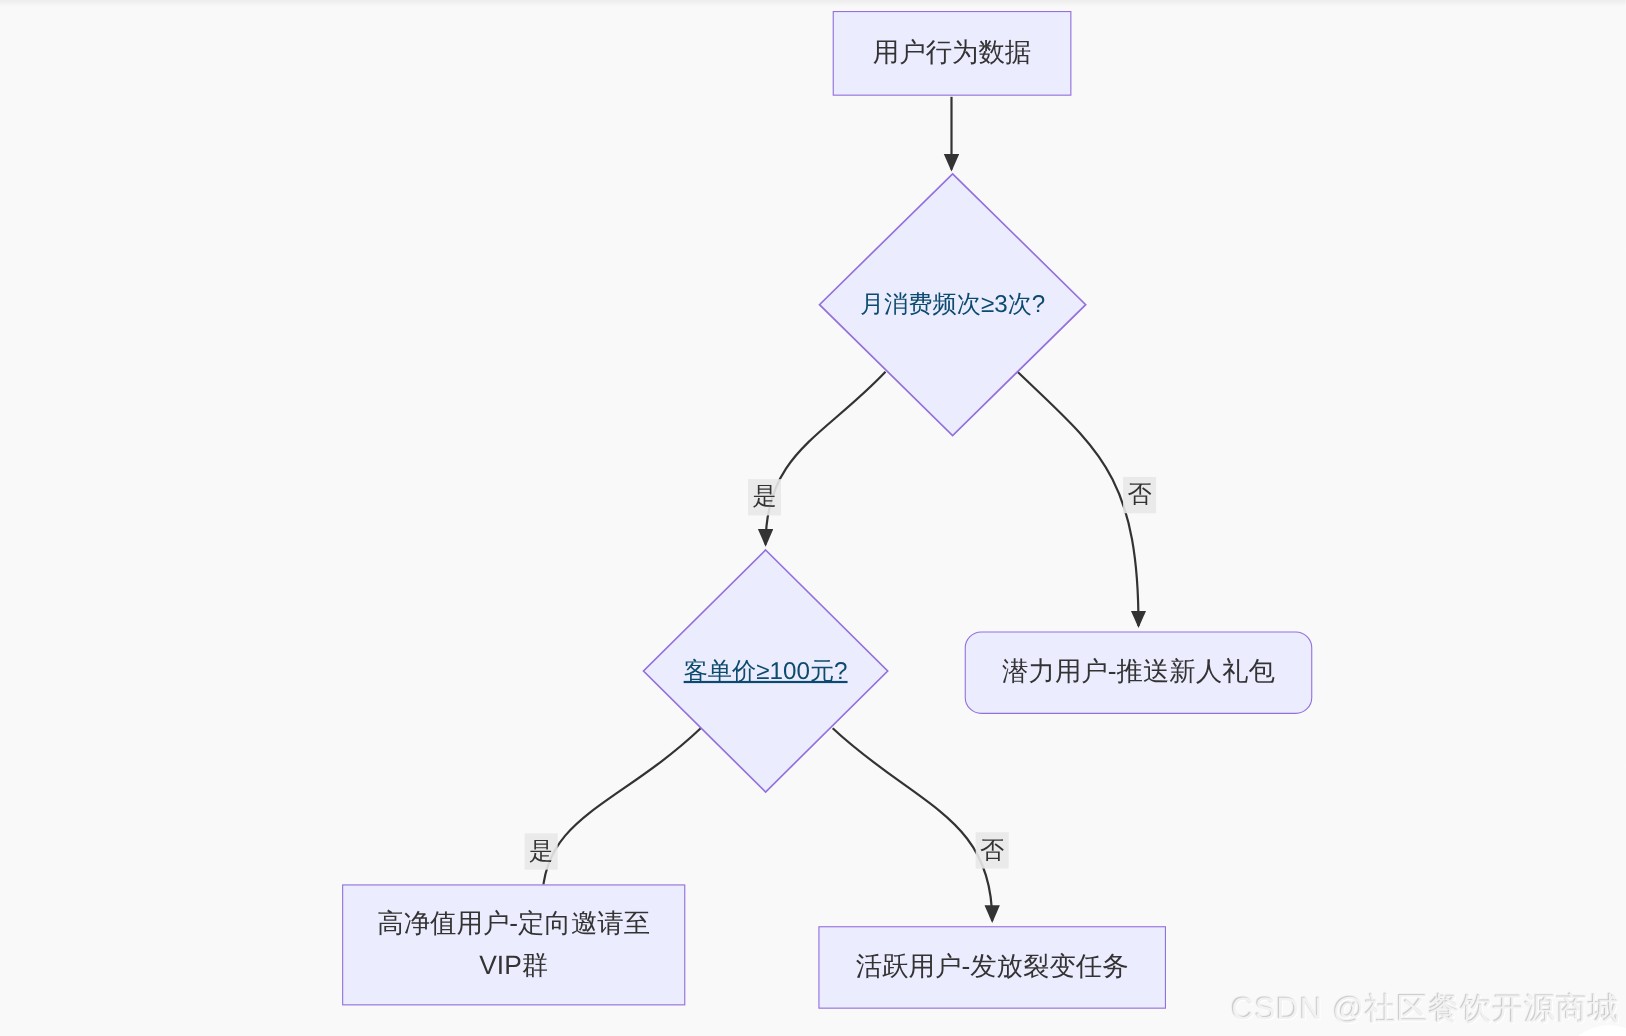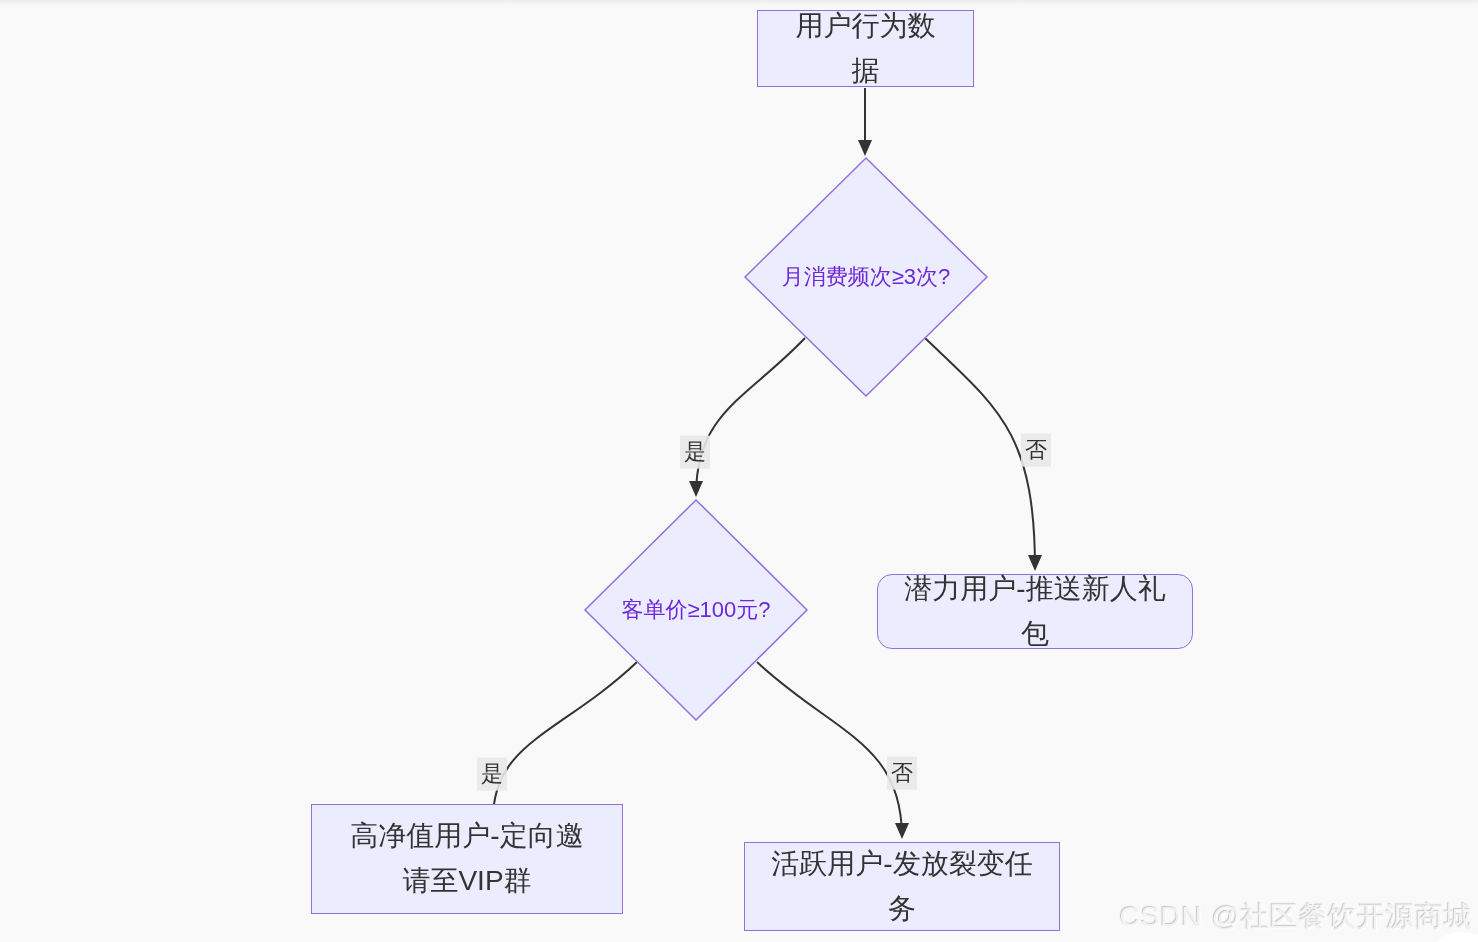--- a/index.html
+++ b/index.html
@@ -20,31 +20,31 @@
   svg.edge-layer { position: absolute; left: 0; top: 0; }
   .node-rect {
     position: absolute;
     box-sizing: border-box;
     background: #ECECFF;
     border: 1.5px solid #9370DB;
     display: flex;
     align-items: center;
     justify-content: center;
     text-align: center;
-    font-size: 28px;
+    font-size: 24px;
     line-height: 1.6;
     color: #333333;
   }
   .node-rect .node-label { display: block; padding: 0 26px; }
   .diamond-label {
     position: absolute;
     transform: translate(-50%, -50%);
     font-size: 22px;
     white-space: nowrap;
-    color: #6d28d9;
+    color: #0c4a6e;
   }
   .edge-label {
     position: absolute;
     transform: translate(-50%, -50%);
     font-size: 22px;
     color: #333333;
     background: rgba(232,232,232,0.9);
     padding: 1px 4px;
     line-height: 1.4;
   }
@@ -95,26 +95,26 @@
   </div>
 
   <div class="node-rect" style="left:877px; top:574px; width:316px; height:75px;border-radius:15px;">
     <span class="node-label">潜力用户-推送新人礼包</span>
   </div>
 
   <div class="node-rect" style="left:311px; top:804px; width:312px; height:110px;">
     <span class="node-label">高净值用户-定向邀请至VIP群</span>
   </div>
 
-  <div class="node-rect" style="left:744px; top:842px; width:316px; height:89px;">
+  <div class="node-rect" style="left:744px; top:842px; width:316px; height:75px;">
     <span class="node-label">活跃用户-发放裂变任务</span>
   </div>
 
   <div class="diamond-label" style="left:866px; top:277px;">月消费频次≥3次?</div>
-  <div class="diamond-label" style="left:696px; top:610px;">客单价≥100元?</div>
+  <div class="diamond-label" style="left:696px; top:610px;text-decoration:underline;">客单价≥100元?</div>
 
   <div class="edge-label" style="left:695px; top:452px;">是</div>
   <div class="edge-label" style="left:1036px; top:450px;">否</div>
   <div class="edge-label" style="left:492px; top:774px;">是</div>
   <div class="edge-label" style="left:902px; top:773px;">否</div>
 
   <div class="corner-circle"></div>
   <div class="watermark">CSDN @社区餐饮开源商城</div>
 
   <div class="top-shade"></div>

